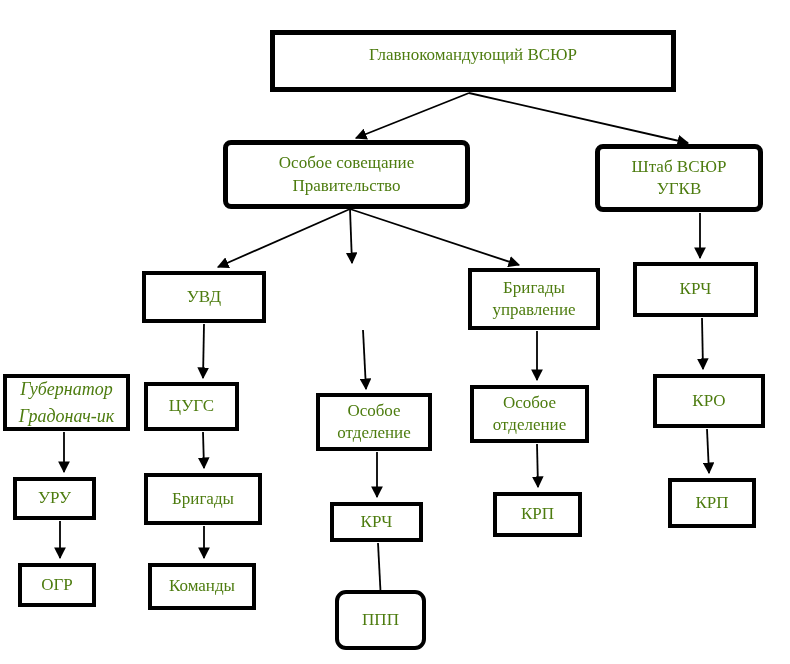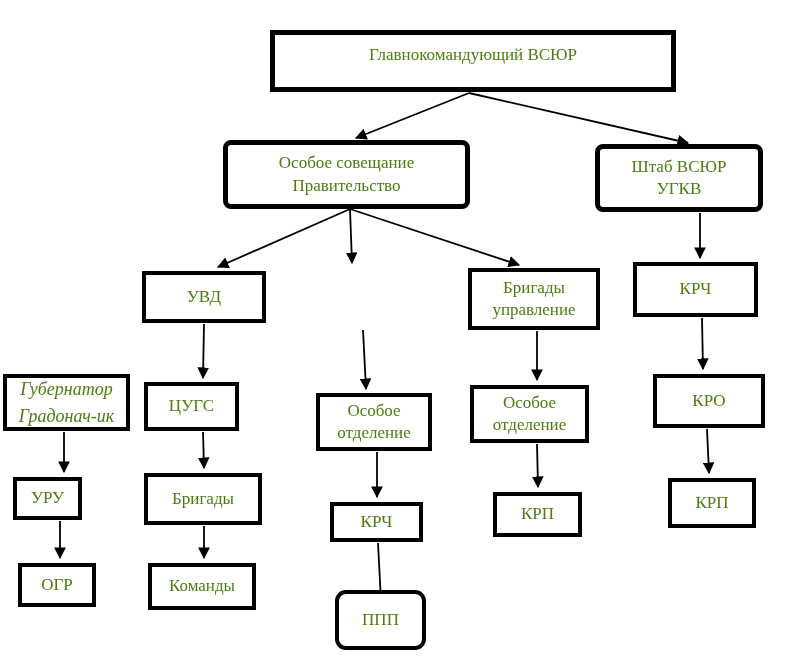--- a/index.html
+++ b/index.html
@@ -124,21 +124,21 @@
 отделение</span>
     </div>
   <div class="node" style="left:470px; top:385px; width:119px; height:58px;">
       <span class="lbl">Особое
 отделение</span>
     </div>
   <div class="node" style="left:653px; top:374px; width:112px; height:54px;">
       <span class="lbl">КРО</span>
     </div>
 
-  <div class="node" style="left:13px;  top:477px; width:69px;  height:43px;">
+  <div class="node" style="left:13px;  top:477px; width:83px;  height:43px;">
       <span class="lbl">УРУ</span>
     </div>
   <div class="node" style="left:144px; top:473px; width:118px; height:52px;">
       <span class="lbl">Бригады</span>
     </div>
   <div class="node" style="left:330px; top:502px; width:93px;  height:40px;">
       <span class="lbl">КРЧ</span>
     </div>
   <div class="node" style="left:493px; top:492px; width:89px;  height:45px;">
       <span class="lbl">КРП</span>

